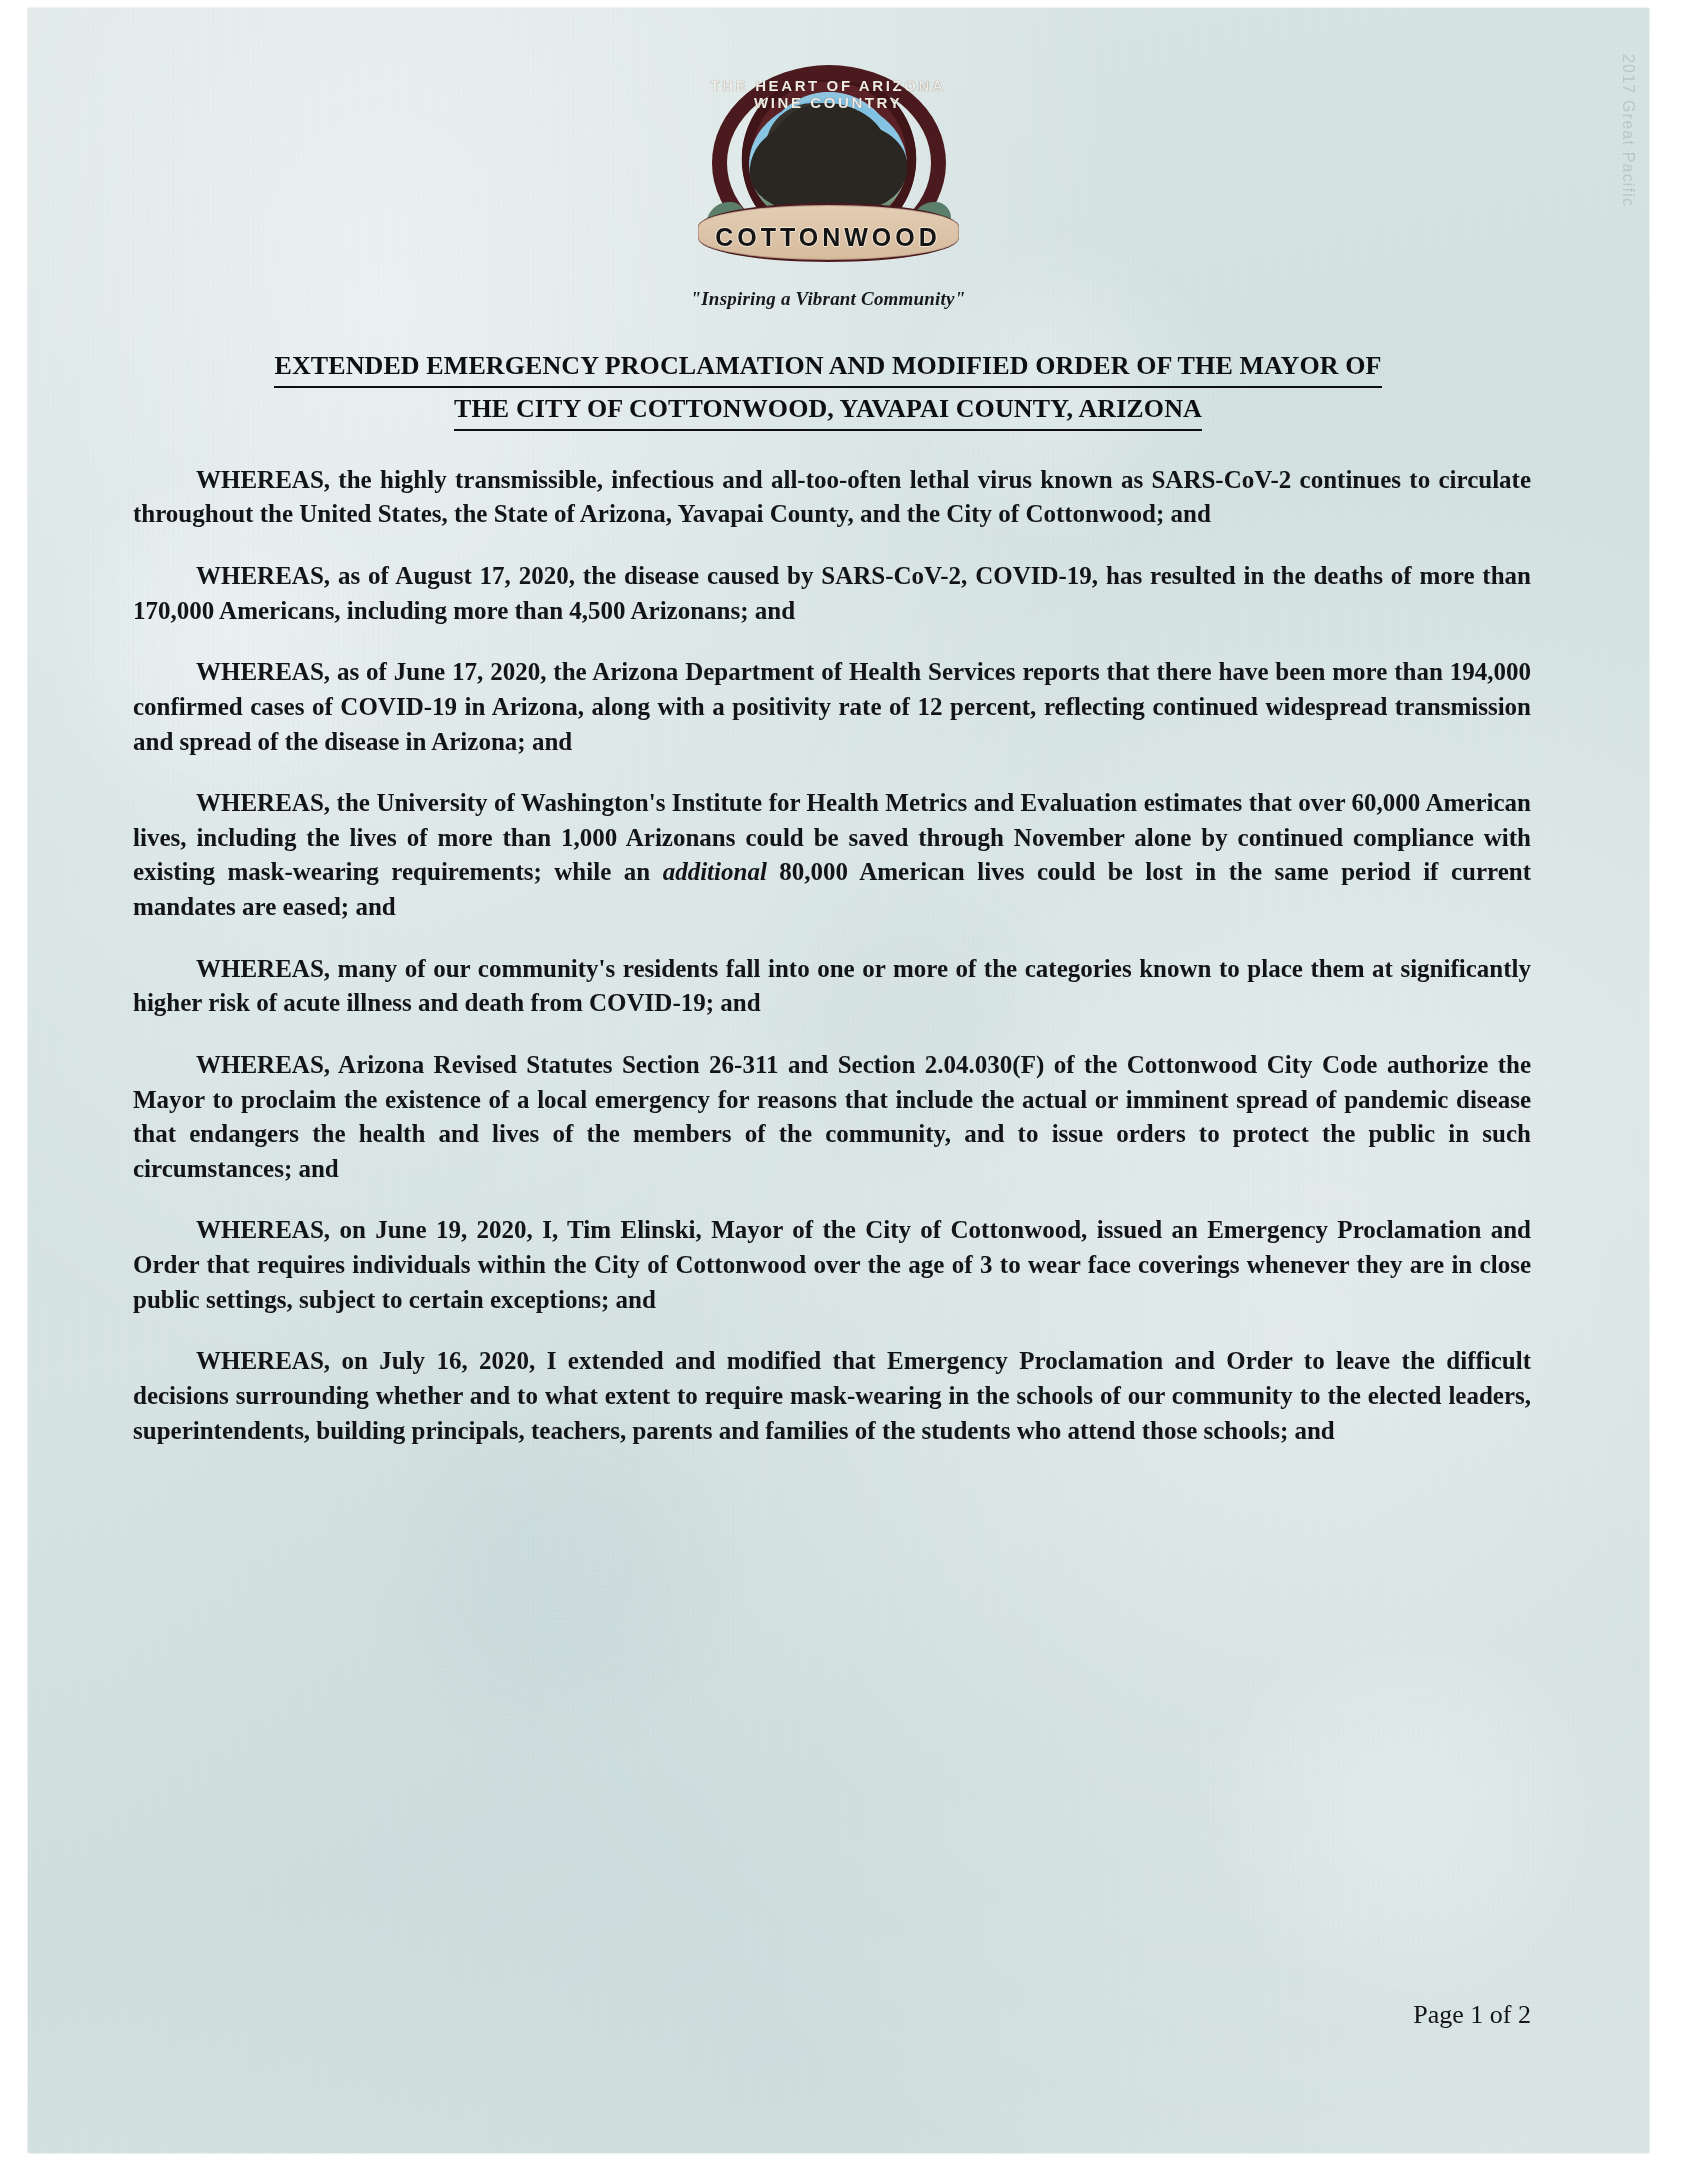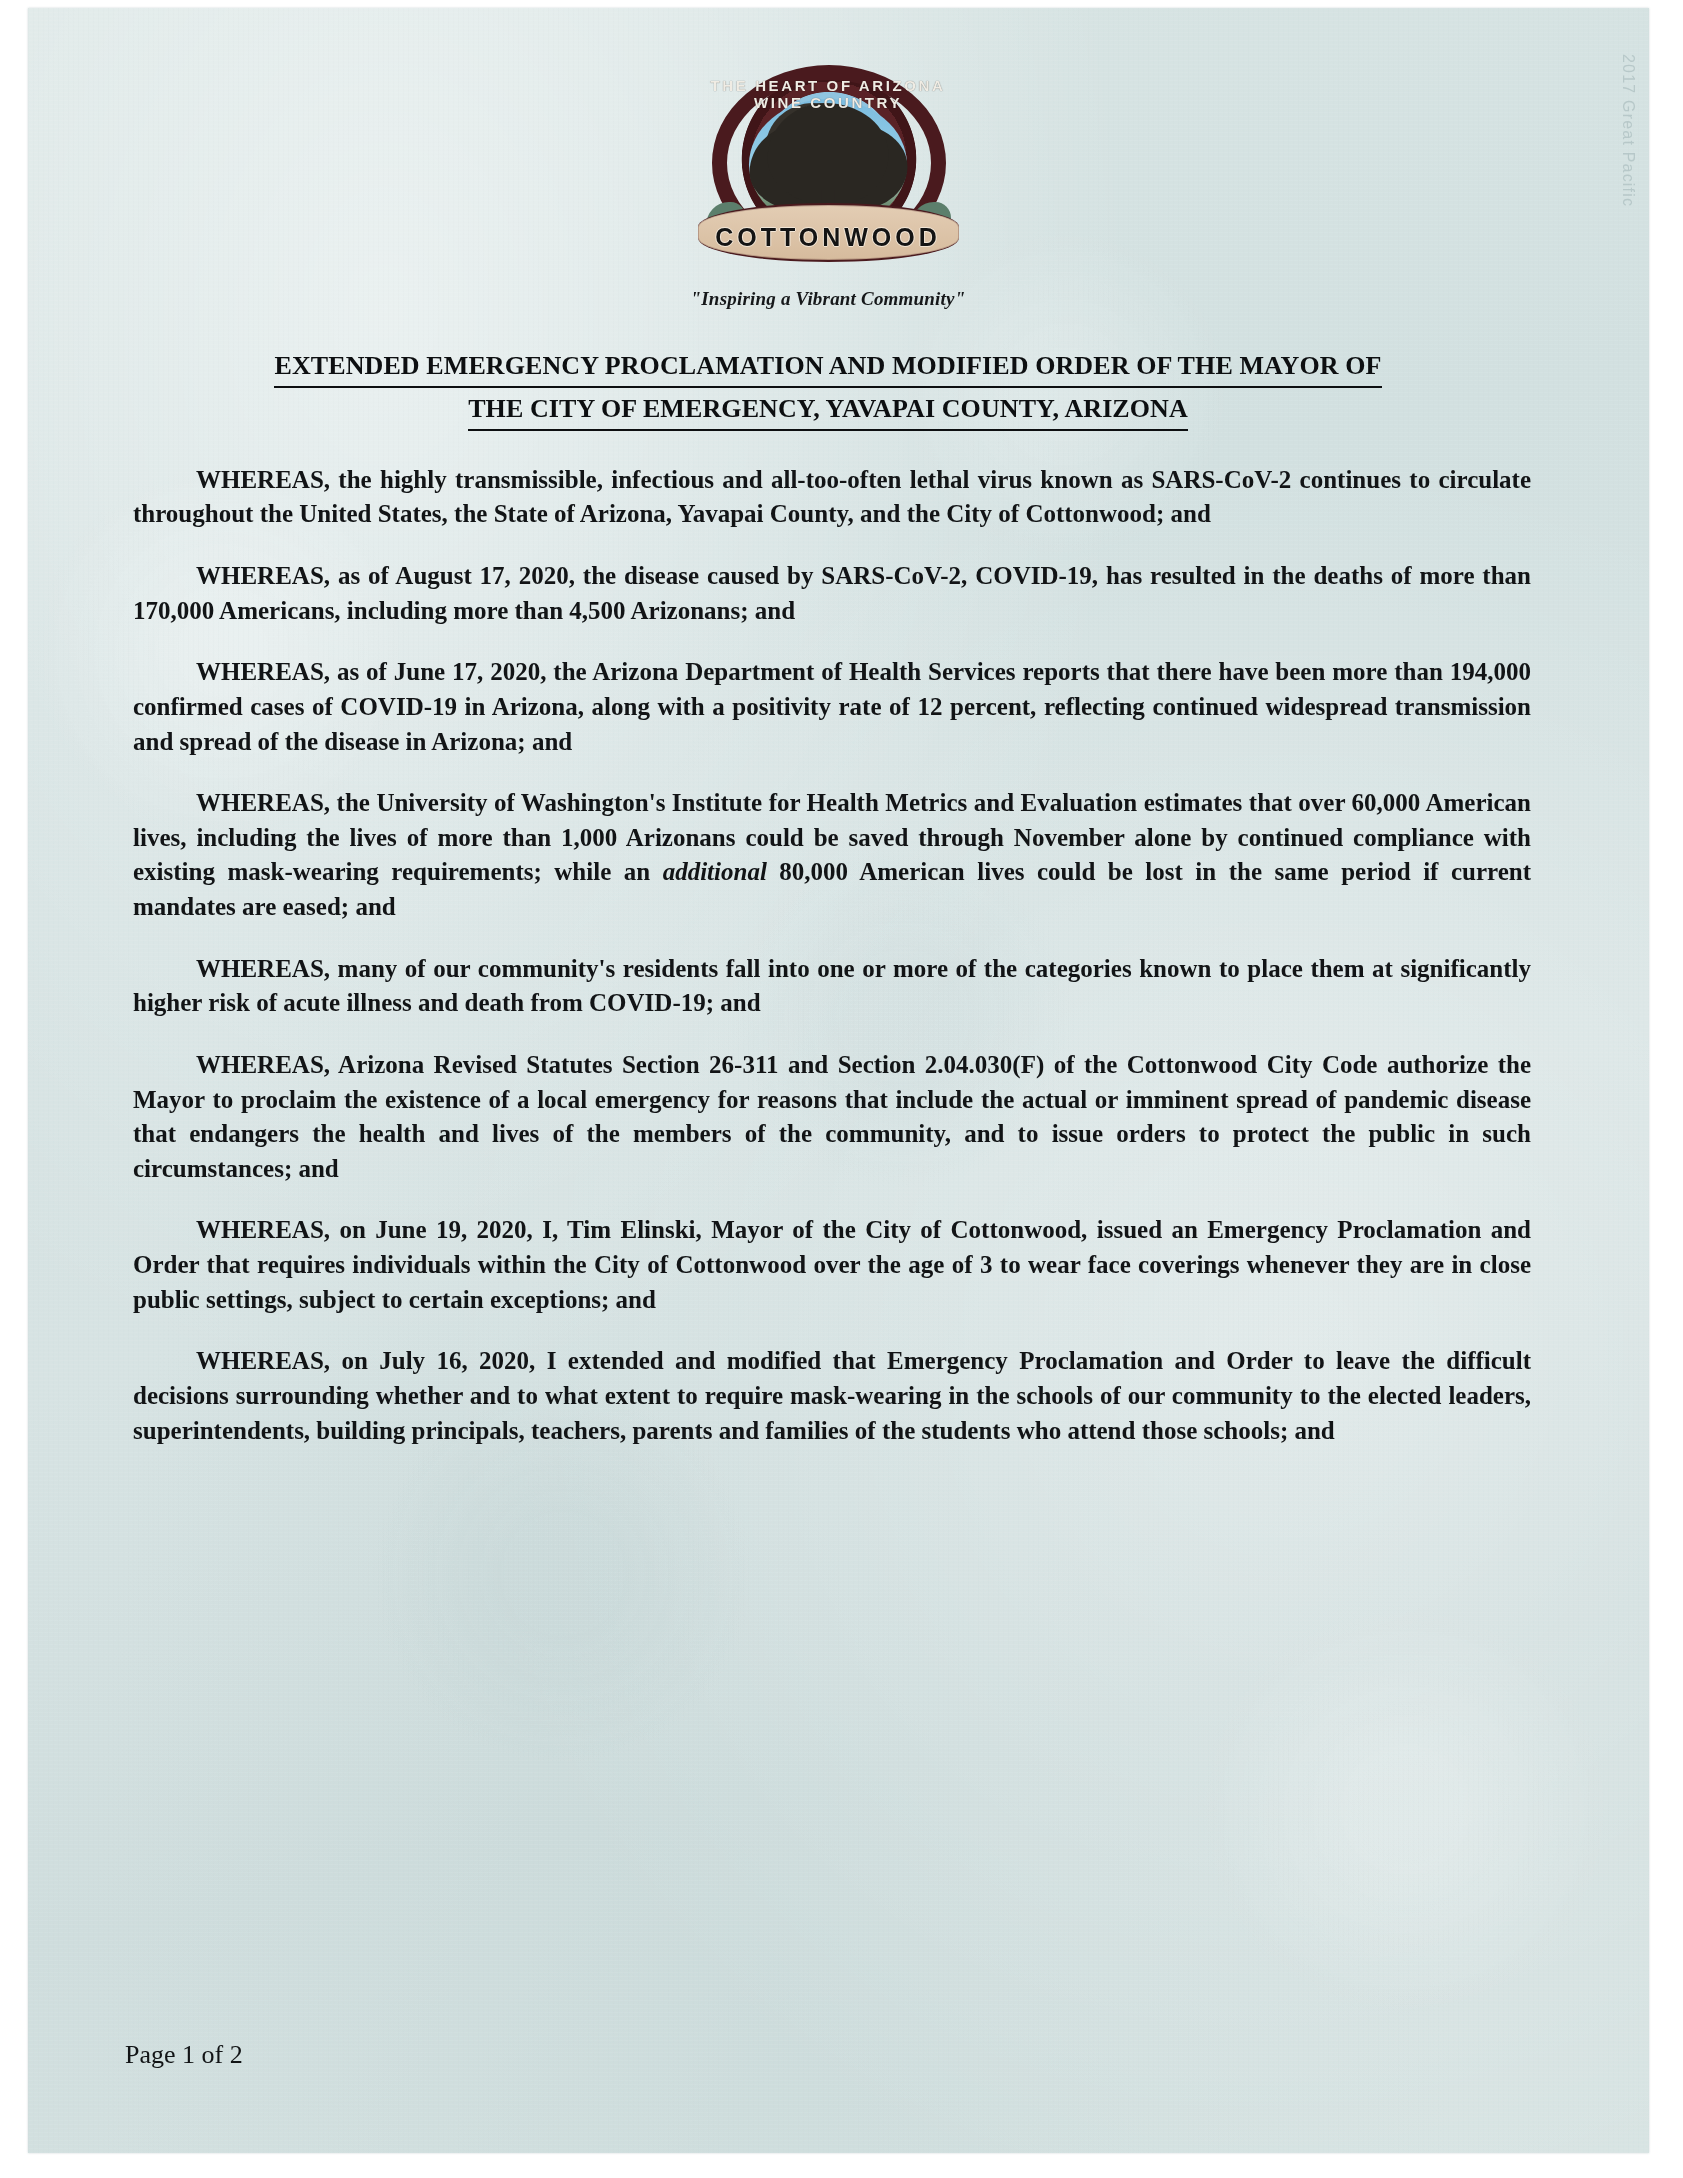--- a/index.html
+++ b/index.html
@@ -242,24 +242,23 @@
   }
   #body-text p:last-child { margin-bottom: 0; }
   #body-text em { font-style: italic; }
 
   
   #page-footer {
     position: absolute;
     left: 0;
     right: 0;
     top: 1992px;
-    text-align: left;
+    text-align: right;
     font-size: 26px;
     color: #121416;
-    margin-top: 40px;
   }
 </style>
 </head>
 <body>
 
 <div id="page-sheet">
 
   <div id="scan-watermark">2017 Great Pacific</div>
 
   <div id="content">
@@ -277,21 +276,21 @@
         <div class="seal-leaf-l"></div>
         <div class="seal-leaf-r"></div>
         <div class="seal-banner"></div>
         <div class="seal-banner-text">COTTONWOOD</div>
       </div>
       <div id="tagline">"Inspiring a Vibrant Community"</div>
     </div>
 
     <div id="doc-title">
       <span class="tline">EXTENDED EMERGENCY PROCLAMATION AND MODIFIED ORDER OF THE MAYOR OF</span>
-      <span class="tline">THE CITY OF EMERGENCY, YAVAPAI COUNTY, ARIZONA</span>
+      <span class="tline">THE CITY OF COTTONWOOD, YAVAPAI COUNTY, ARIZONA</span>
     </div>
 
     <div id="body-text">
 
       <p>WHEREAS, the highly transmissible, infectious and all-too-often lethal virus known as SARS-CoV-2 continues to circulate throughout the United States, the State of Arizona, Yavapai County, and the City of Cottonwood; and</p>
 
       <p>WHEREAS, as of August 17, 2020, the disease caused by SARS-CoV-2, COVID-19, has resulted in the deaths of more than 170,000 Americans, including more than 4,500 Arizonans; and</p>
 
       <p>WHEREAS, as of June 17, 2020, the Arizona Department of Health Services reports that there have been more than 194,000 confirmed cases of COVID-19 in Arizona, along with a positivity rate of 12 percent, reflecting continued widespread transmission and spread of the disease in Arizona; and</p>
 

